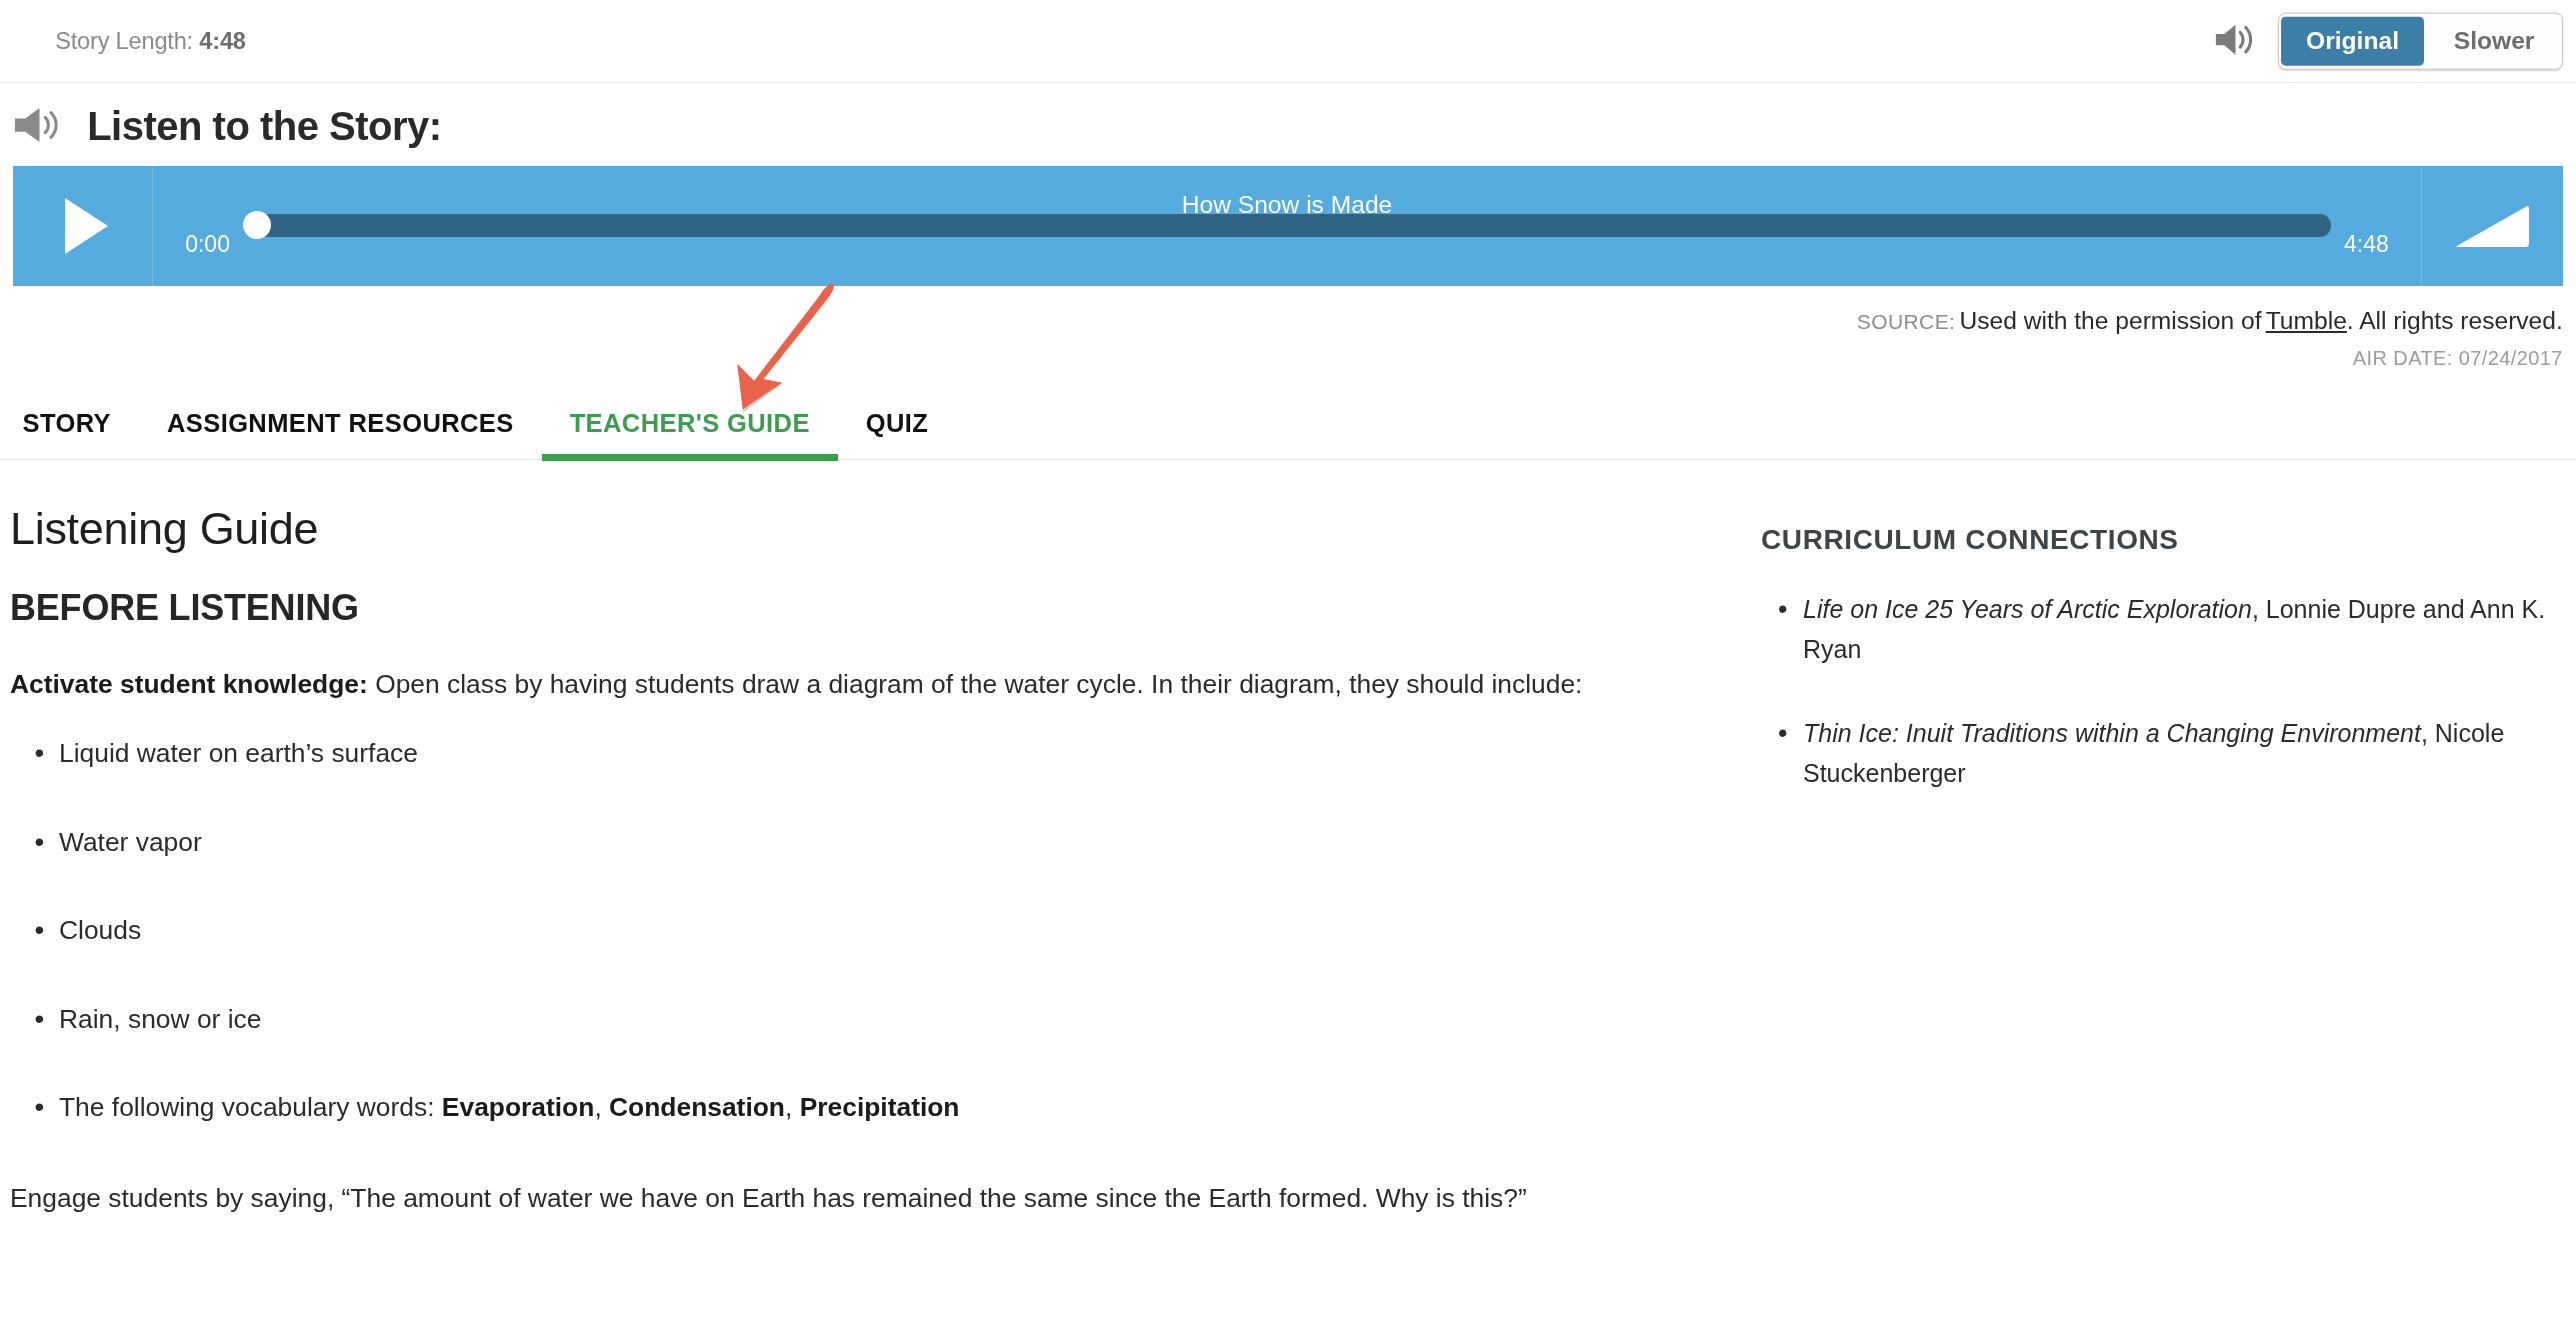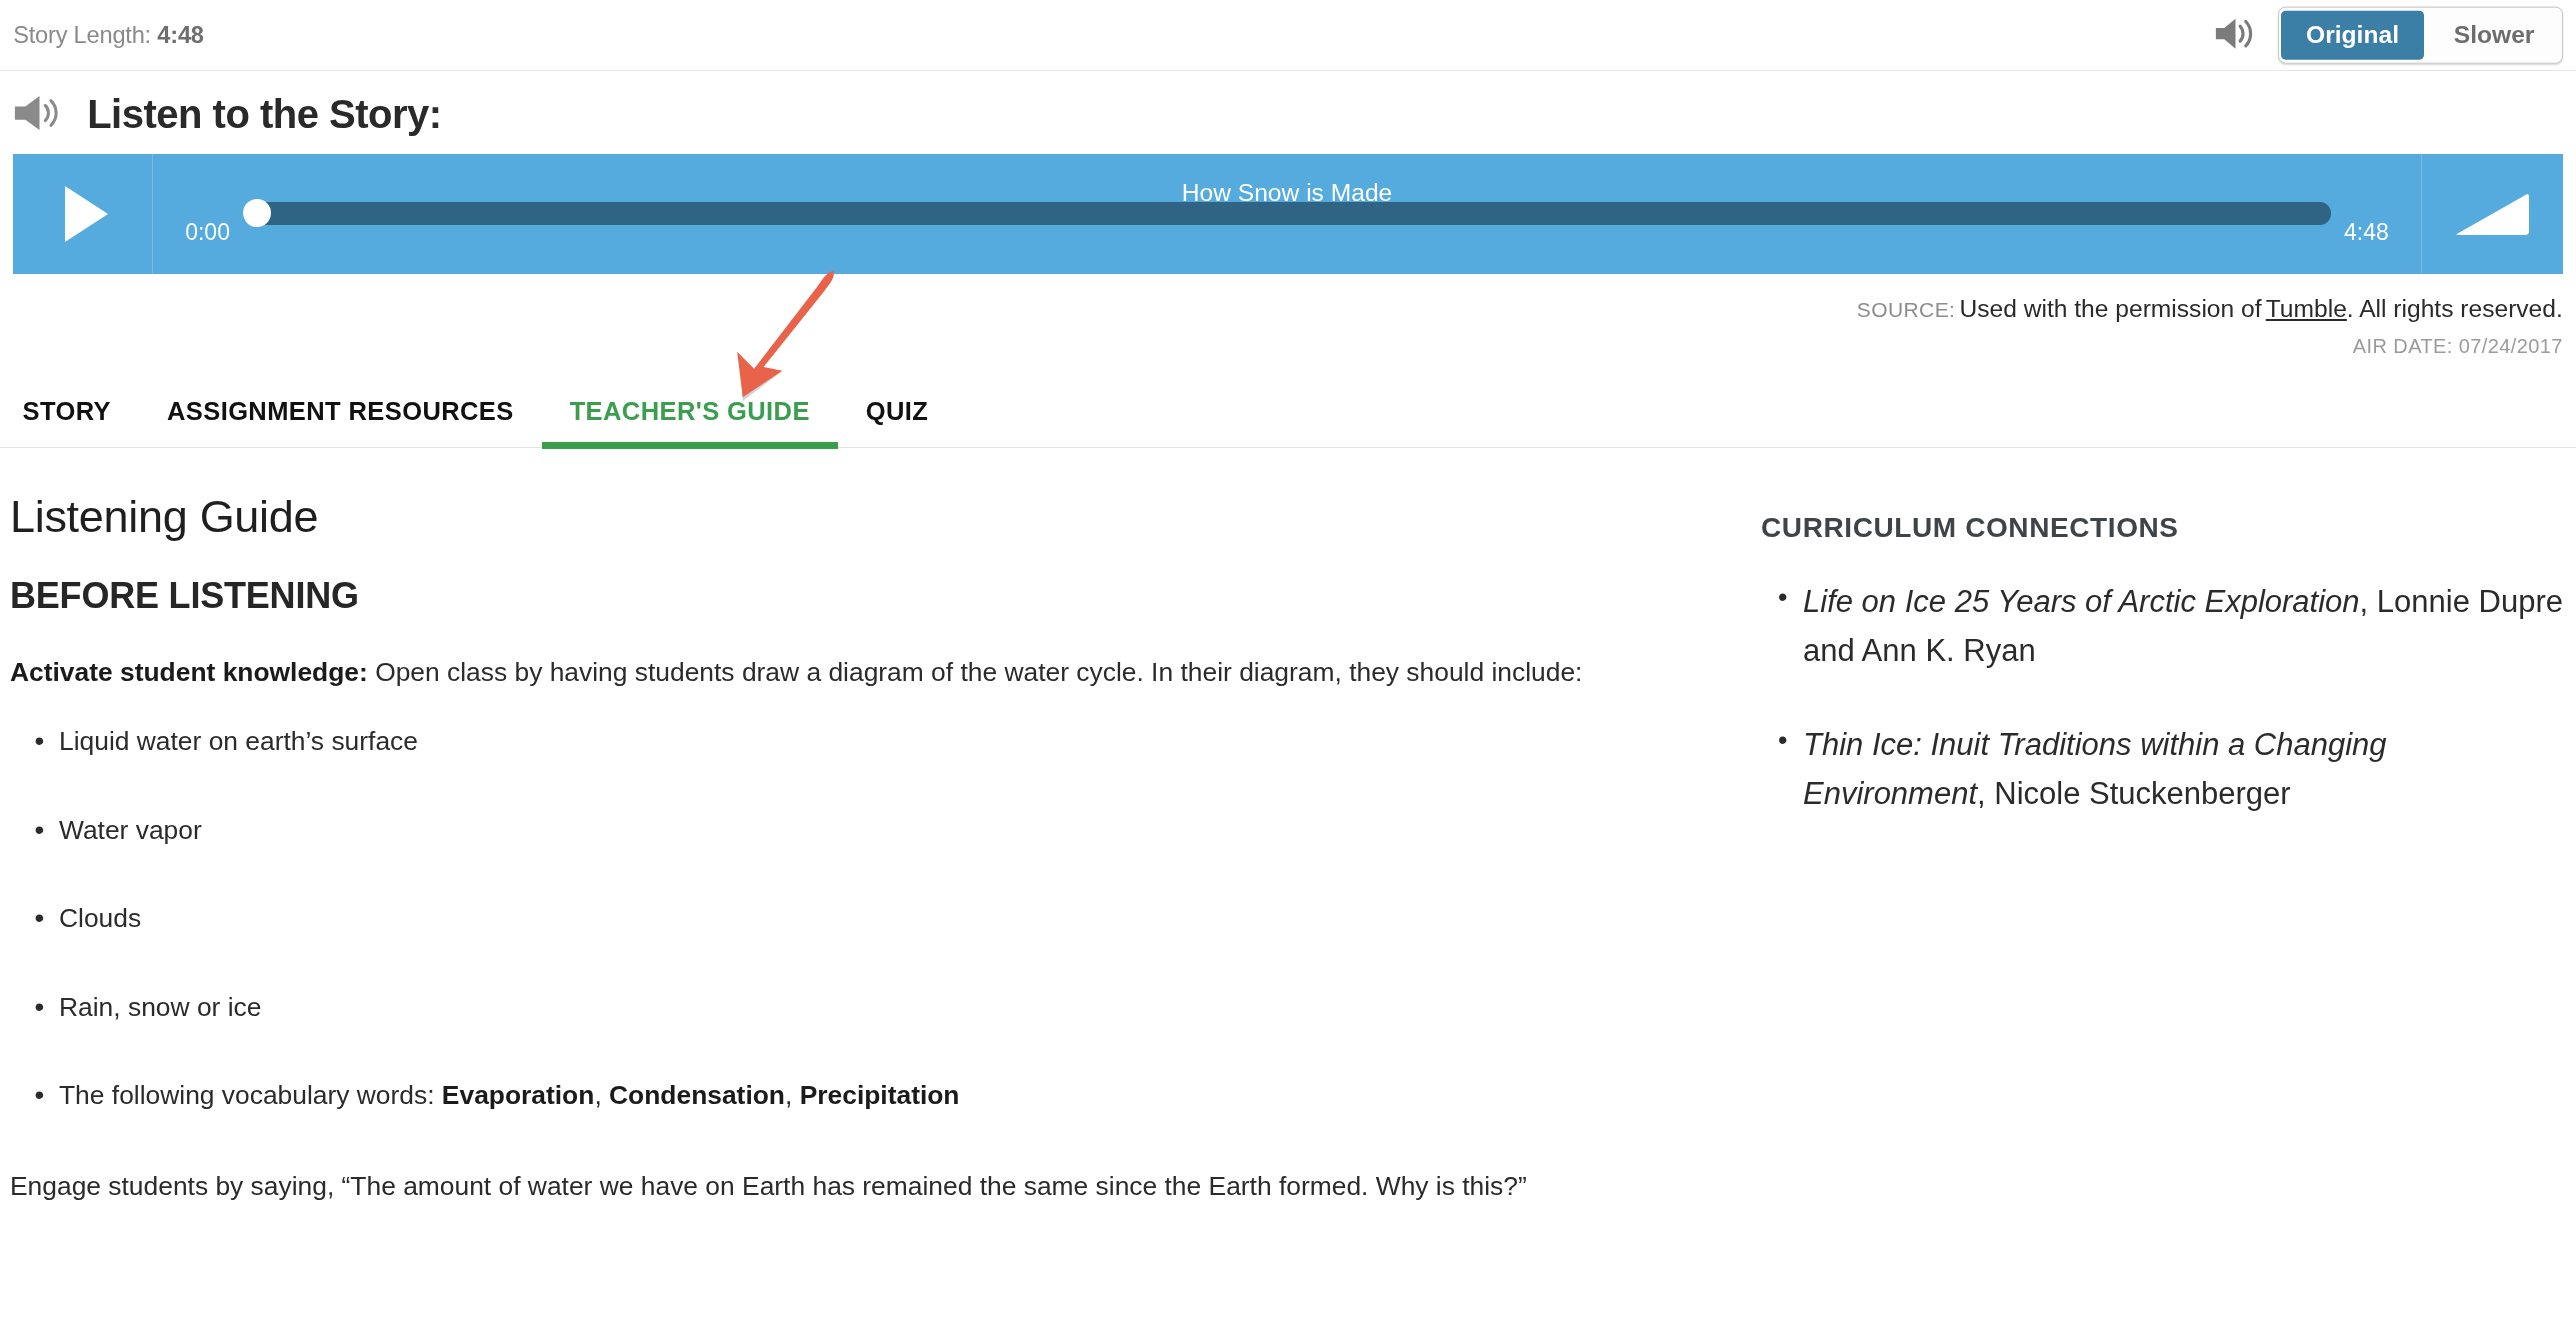--- a/index.html
+++ b/index.html
@@ -7,24 +7,25 @@
     width: 2576px;
     height: 1318px;
     background: #ffffff;
     font-family: "Liberation Sans", sans-serif;
     overflow: hidden;
   }
 
   
   .topbar {
     position: relative;
-    height: 71px;
+    height: 83px;
     border-bottom: 1.9px solid #e6e6e6;
     display: flex;
     align-items: center;
+    padding-left: 42px;
   }
   .story-length {
     margin-left: 13.2px;
     font-size: 23.6px;
     color: #8a8a8a;
     letter-spacing: -0.2px;
   }
   .story-length b { color: #6e6e6e; font-weight: bold; }
 
   .speed-area {
@@ -248,21 +249,21 @@
   .side-title {
     font-size: 28px;
     font-weight: bold;
     color: #3f4448;
     letter-spacing: 0.6px;
     margin-bottom: 34px;
   }
   ul.side-list { list-style: none; }
   ul.side-list li {
     position: relative;
-    font-size: 31px;
+    font-size: 25px;
     color: #2b2b2b;
     padding-left: 42px;
     margin-bottom: 45px;
     line-height: 1.58;
   }
   ul.side-list li::before {
     content: "•";
     position: absolute;
     left: 17px;
     top: -1.9px;

